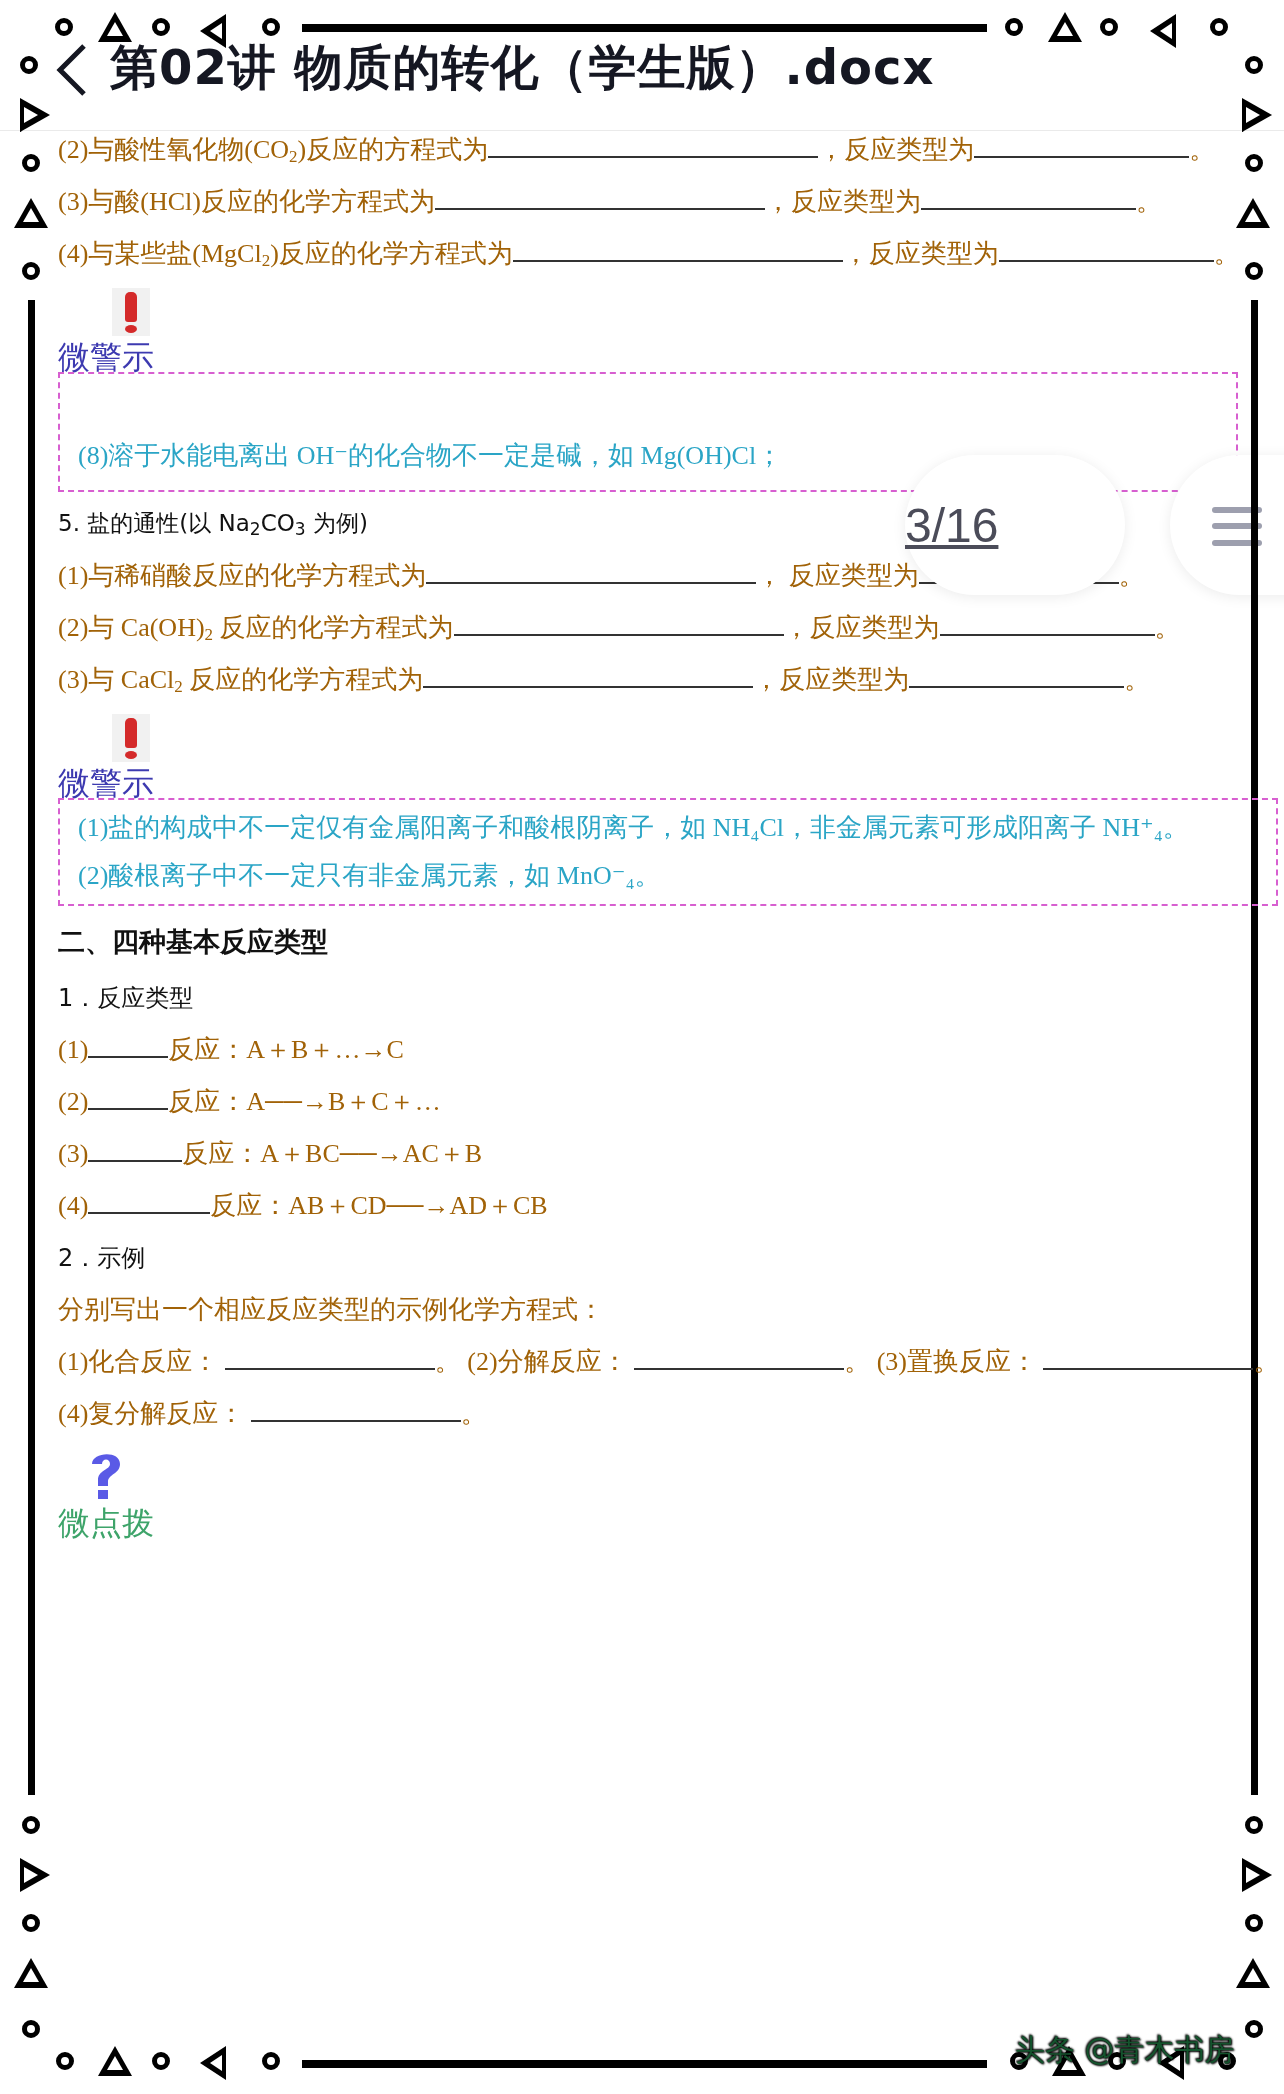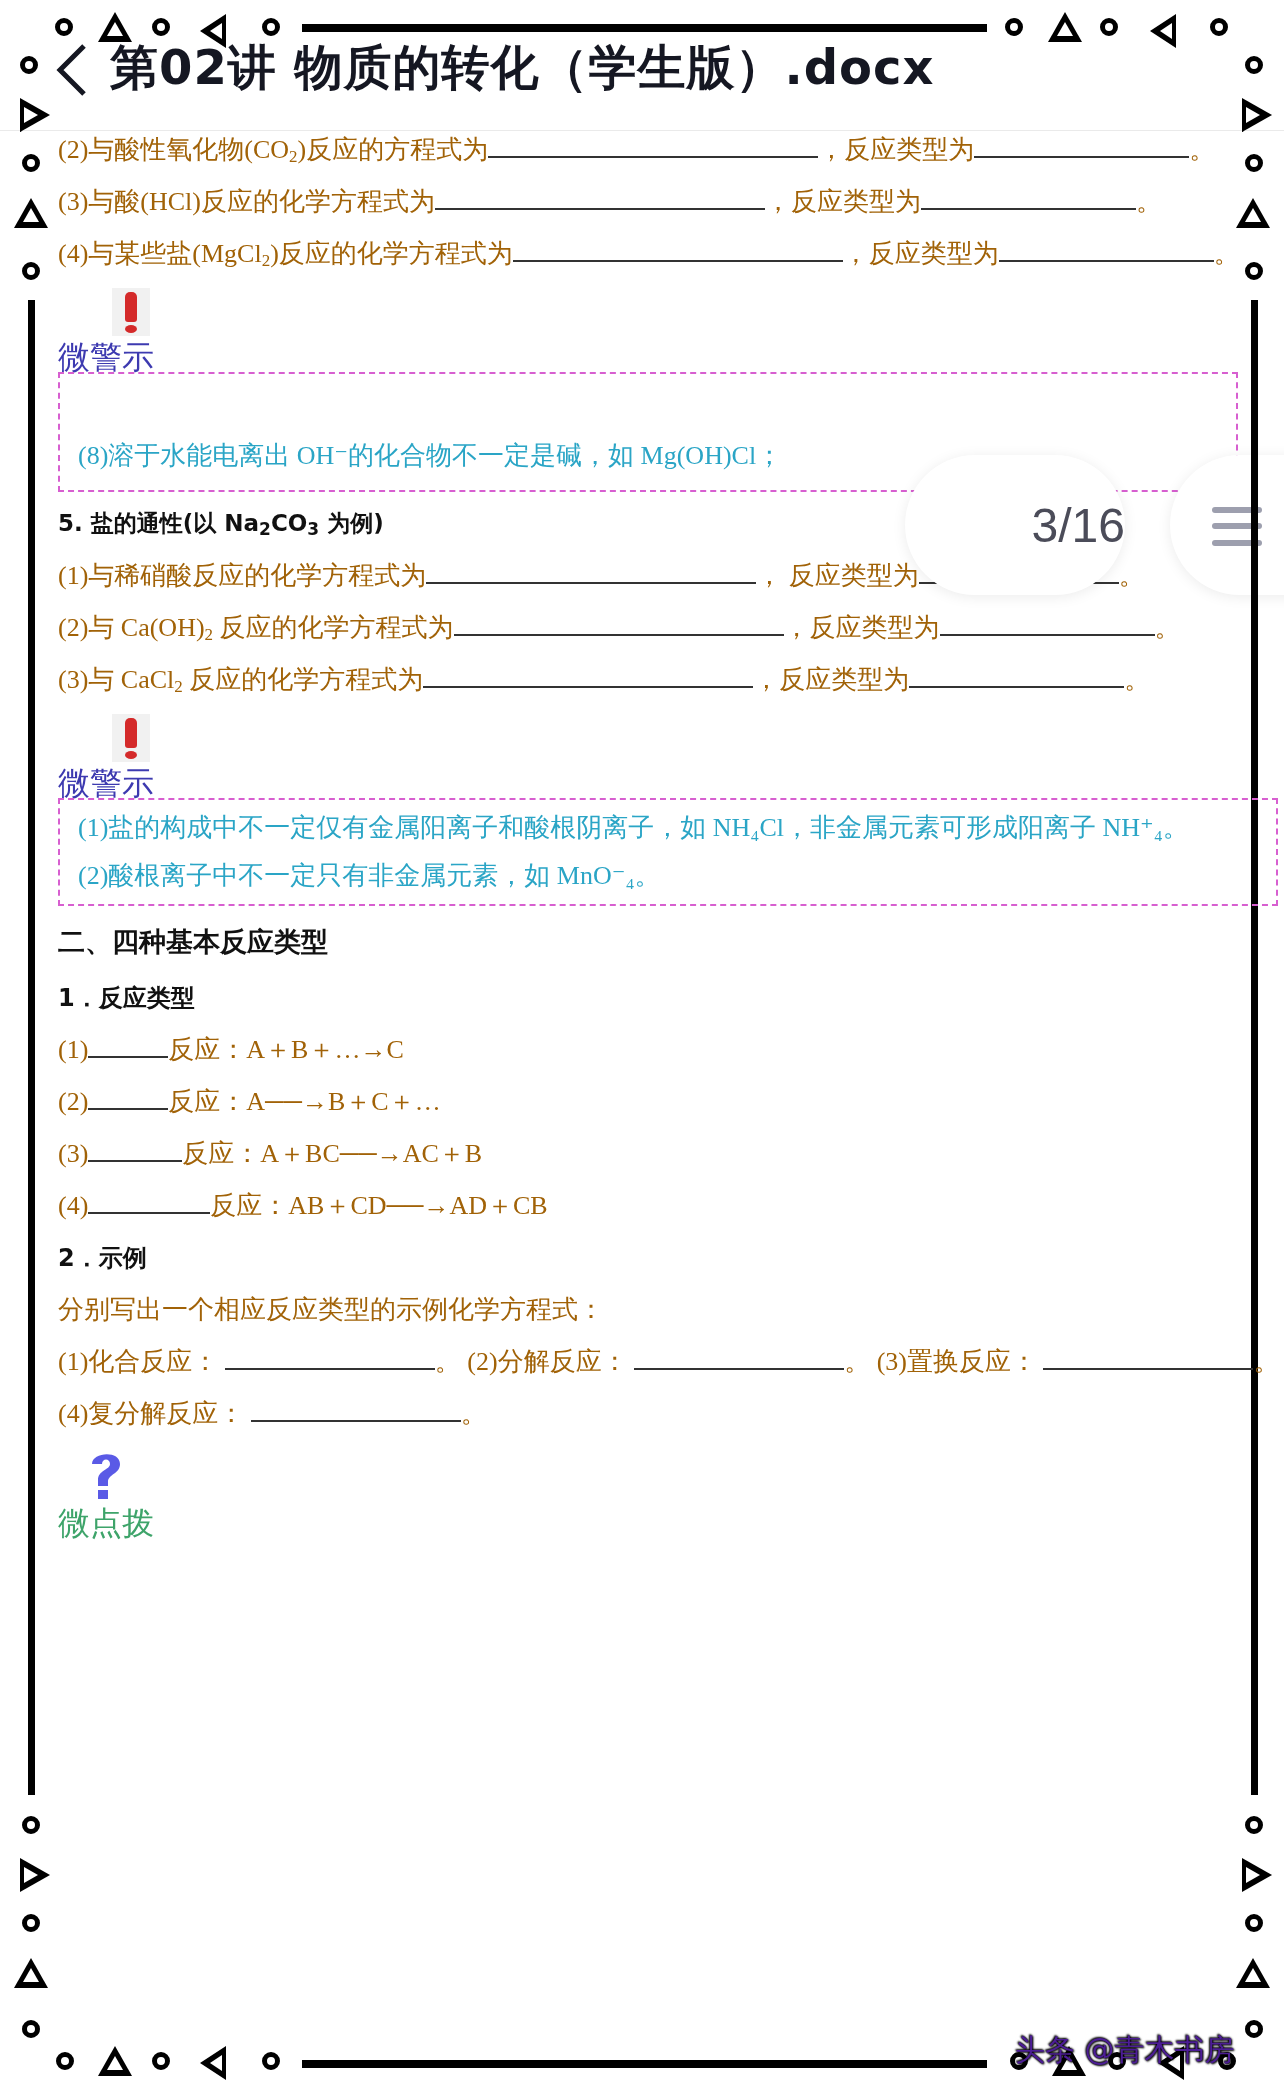--- a/index.html
+++ b/index.html
@@ -33,21 +33,21 @@
     white-space:nowrap;
   }
 
   .doc { position:absolute; left:58px; top:130px; width:1180px; }
   .line {
     position:absolute; left:0; font-size:26px; white-space:nowrap; color:#a16207;
   }
   .blank { display:inline-block; border-bottom:2px solid #333; height:22px; vertical-align:baseline; }
   sub { font-size:17px; vertical-align:-4px; }
   .h2 { font-family:"DejaVu Sans",sans-serif; font-weight:bold; font-size:27px; color:#111; }
-  .h3 { font-family:"DejaVu Sans",sans-serif; font-weight:bold; font-size:24px; color:#111; }
+  .h3 { font-family:"DejaVu Sans",sans-serif; font-weight:normal; font-size:24px; color:#111; }
 
   .callout-head { position:absolute; left:0; display:flex; align-items:flex-end;flex-direction:column; }
   .warn-icon {
     width:38px; height:48px; background:#f1f1f1; position:relative; margin-right:4px;
   }
   .warn-icon::before { content:""; position:absolute; left:13px; top:4px; width:12px; height:30px; background:#d42a2a; border-radius:5px 5px 3px 3px; }
   .warn-icon::after { content:""; position:absolute; left:13px; top:37px; width:12px; height:8px; background:#d42a2a; border-radius:50%; }
   .callout-title { font-family:"DejaVu Sans",sans-serif; font-size:32px; color:#3d3ab0; }
 
   .tip-icon { width:40px; height:54px; position:relative; margin-right:0; }
@@ -55,34 +55,34 @@
 
   .dashbox {
     position:absolute; left:0; border:2.5px dashed #d75fd0; box-sizing:border-box;
   }
   .dash-line { position:absolute; left:18px; font-size:26px; color:#2aa5c6; white-space:nowrap; }
 
   .pager {
     position:absolute; left:905px; top:455px; width:220px; height:140px;
     background:#fff; border-radius:70px;
     box-shadow:0 2px 14px rgba(0,0,0,0.08);
-    display:flex; align-items:center; justify-content:flex-end;
+    display:flex; align-items:center; justify-content:flex-start;
     font-family:"Liberation Sans","DejaVu Sans",sans-serif;
-    font-size:48px; color:#4b4c59;
+    font-size:48px; color:#4b4c59;text-decoration:underline;
   }
   .menu-btn {
     position:absolute; left:1170px; top:455px; width:160px; height:140px;
     background:#fff; border-radius:70px 0 0 70px;
     box-shadow:0 2px 14px rgba(0,0,0,0.08);
   }
   .menu-btn span { position:absolute; left:42px; width:50px; height:6px; background:#9d9fae; border-radius:3px; }
 
   .watermark {
     position:absolute; left:1015px; top:2030px;
-    font-family:"DejaVu Sans",sans-serif; font-size:30px; color:#4c1d95;
+    font-family:"DejaVu Sans",sans-serif; font-size:30px; color:#14532d;
     text-shadow: 0 0 2px #000, 1px 1px 2px #000, -1px -1px 2px #000;
     white-space:nowrap;
   }
 </style>
 </head>
 <body>
 
 <div>
 
   <div class="ring" style="left:42px;top:20px;"></div>

